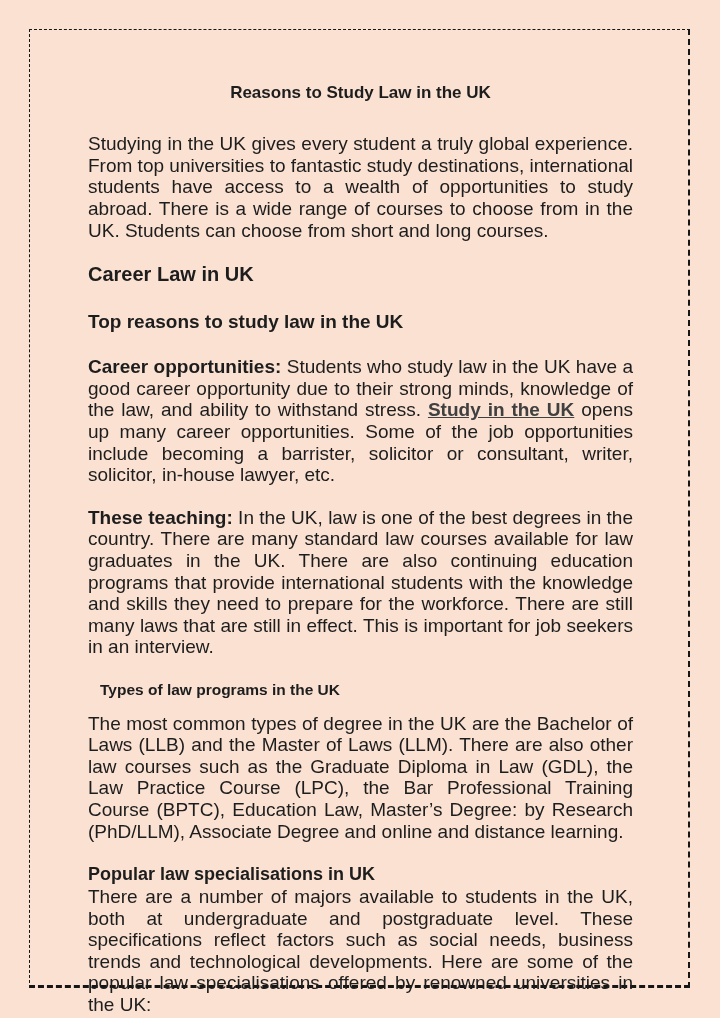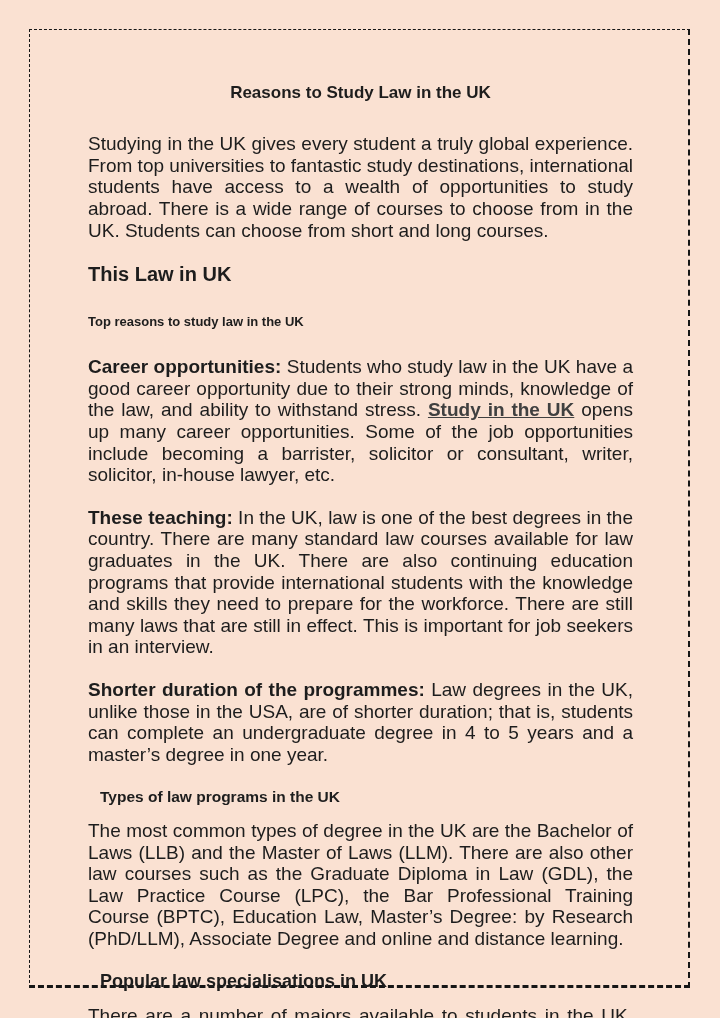--- a/index.html
+++ b/index.html
@@ -51,74 +51,72 @@
   p.body b, p.body strong {
     font-weight: bold;
   }
   h2.sec {
     font-size: 20px;
     font-weight: bold;
     line-height: 25px;
     margin: 0 0 24px 0;
   }
   h3.sub {
-    font-size: 13px;
+    font-size: 19px;
     font-weight: bold;
     line-height: 22px;
     margin: 0 0 23px 0;
   }
   .para-career { margin-bottom: 17px; }
   .para-teaching { margin-bottom: 15px; }
   .para-duration { margin-bottom: 18px; }
   h4.minor {
     font-size: 15.5px;
     font-weight: bold;
     line-height: 21.6px;
     margin: 12px;
   }
   .para-types { margin-bottom: 18px; }
   h4.popular {
     font-size: 18px;
     font-weight: bold;
     line-height: 23px;
-    margin: 12px;
+    margin: 0;
   }
   .para-popular { margin-bottom: 0; }
   a.doc-link {
     color: #404040;
     font-weight: bold;
     text-decoration: underline;
     cursor: pointer;
   }
 </style>
 </head>
 <body>
 
 <div class="frame"></div>
 
 <div class="content">
 
   <h1 class="doc-title">Reasons to Study Law in the UK</h1>
 
   <p class="body">Studying in the UK gives every student a truly global experience. From top universities to fantastic study destinations, international students have access to a wealth of opportunities to study abroad. There is a wide range of courses to choose from in the UK. Students can choose from short and long courses.</p>
 
-  <h2 class="sec">This Law in UK</h2>
+  <h2 class="sec">Career Law in UK</h2>
 
   <h3 class="sub">Top reasons to study law in the UK</h3>
 
   <p class="body para-career"><strong>Career opportunities:</strong>
     <span>Students who study law in the UK have a good career opportunity due to their strong minds, knowledge of the law, and ability to withstand stress.</span>
     <a class="doc-link" href="#">Study in the UK</a>
     <span>opens up many career opportunities. Some of the job opportunities include becoming a barrister, solicitor or consultant, writer, solicitor, in-house lawyer, etc.</span></p>
 
   <p class="body para-teaching"><strong>These teaching:</strong>
     <span>In the UK, law is one of the best degrees in the country. There are many standard law courses available for law graduates in the UK. There are also continuing education programs that provide international students with the knowledge and skills they need to prepare for the workforce. There are still many laws that are still in effect. This is important for job seekers in an interview.</span></p>
 
-  <p class="body para-duration"><strong>Shorter duration of the programmes:</strong>
-    <span>Law degrees in the UK, unlike those in the USA, are of shorter duration; that is, students can complete an undergraduate degree in 4 to 5 years and a master’s degree in one year.</span></p>
 
   <h4 class="minor">Types of law programs in the UK</h4>
 
   <p class="body para-types">The most common types of degree in the UK are the Bachelor of Laws (LLB) and the Master of Laws (LLM). There are also other law courses such as the Graduate Diploma in Law (GDL), the Law Practice Course (LPC), the Bar Professional Training Course (BPTC), Education Law, Master’s Degree: by Research (PhD/LLM), Associate Degree and online and distance learning.</p>
 
   <h4 class="popular">Popular law specialisations in UK</h4>
 
   <p class="body para-popular">There are a number of majors available to students in the UK, both at undergraduate and postgraduate level. These specifications reflect factors such as social needs, business trends and technological developments. Here are some of the popular law specialisations offered by renowned universities in the UK:</p>
 
 </div>

